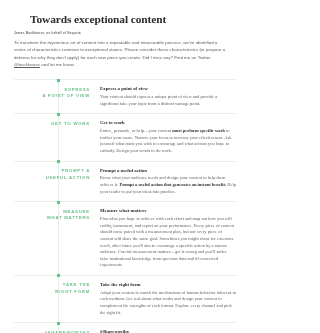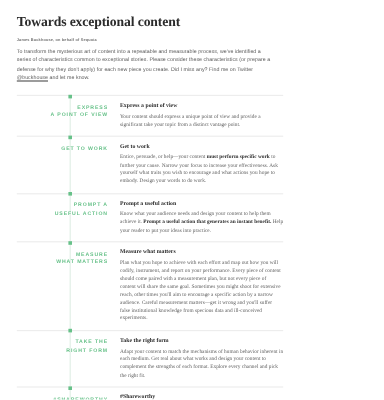--- a/index.html
+++ b/index.html
@@ -28,21 +28,21 @@
   .header {
     padding-top: 13px;
   }
   .title {
     font-family: "Liberation Serif", serif;
     font-weight: bold;
     font-size: 11.4px;
     line-height: 13px;
     letter-spacing: -0.1px;
     color: #2b2b2b;
-    margin: 0 0 5px 0;
+    margin: 0 0 5px 16px;
   }
   .byline {
     font-family: "Liberation Sans", sans-serif;
     font-weight: bold;
     font-size: 3.2px;
     line-height: 5px;
     letter-spacing: 0.15px;
     color: #6f6f6f;
     margin: 0 0 3px 0;
   }

